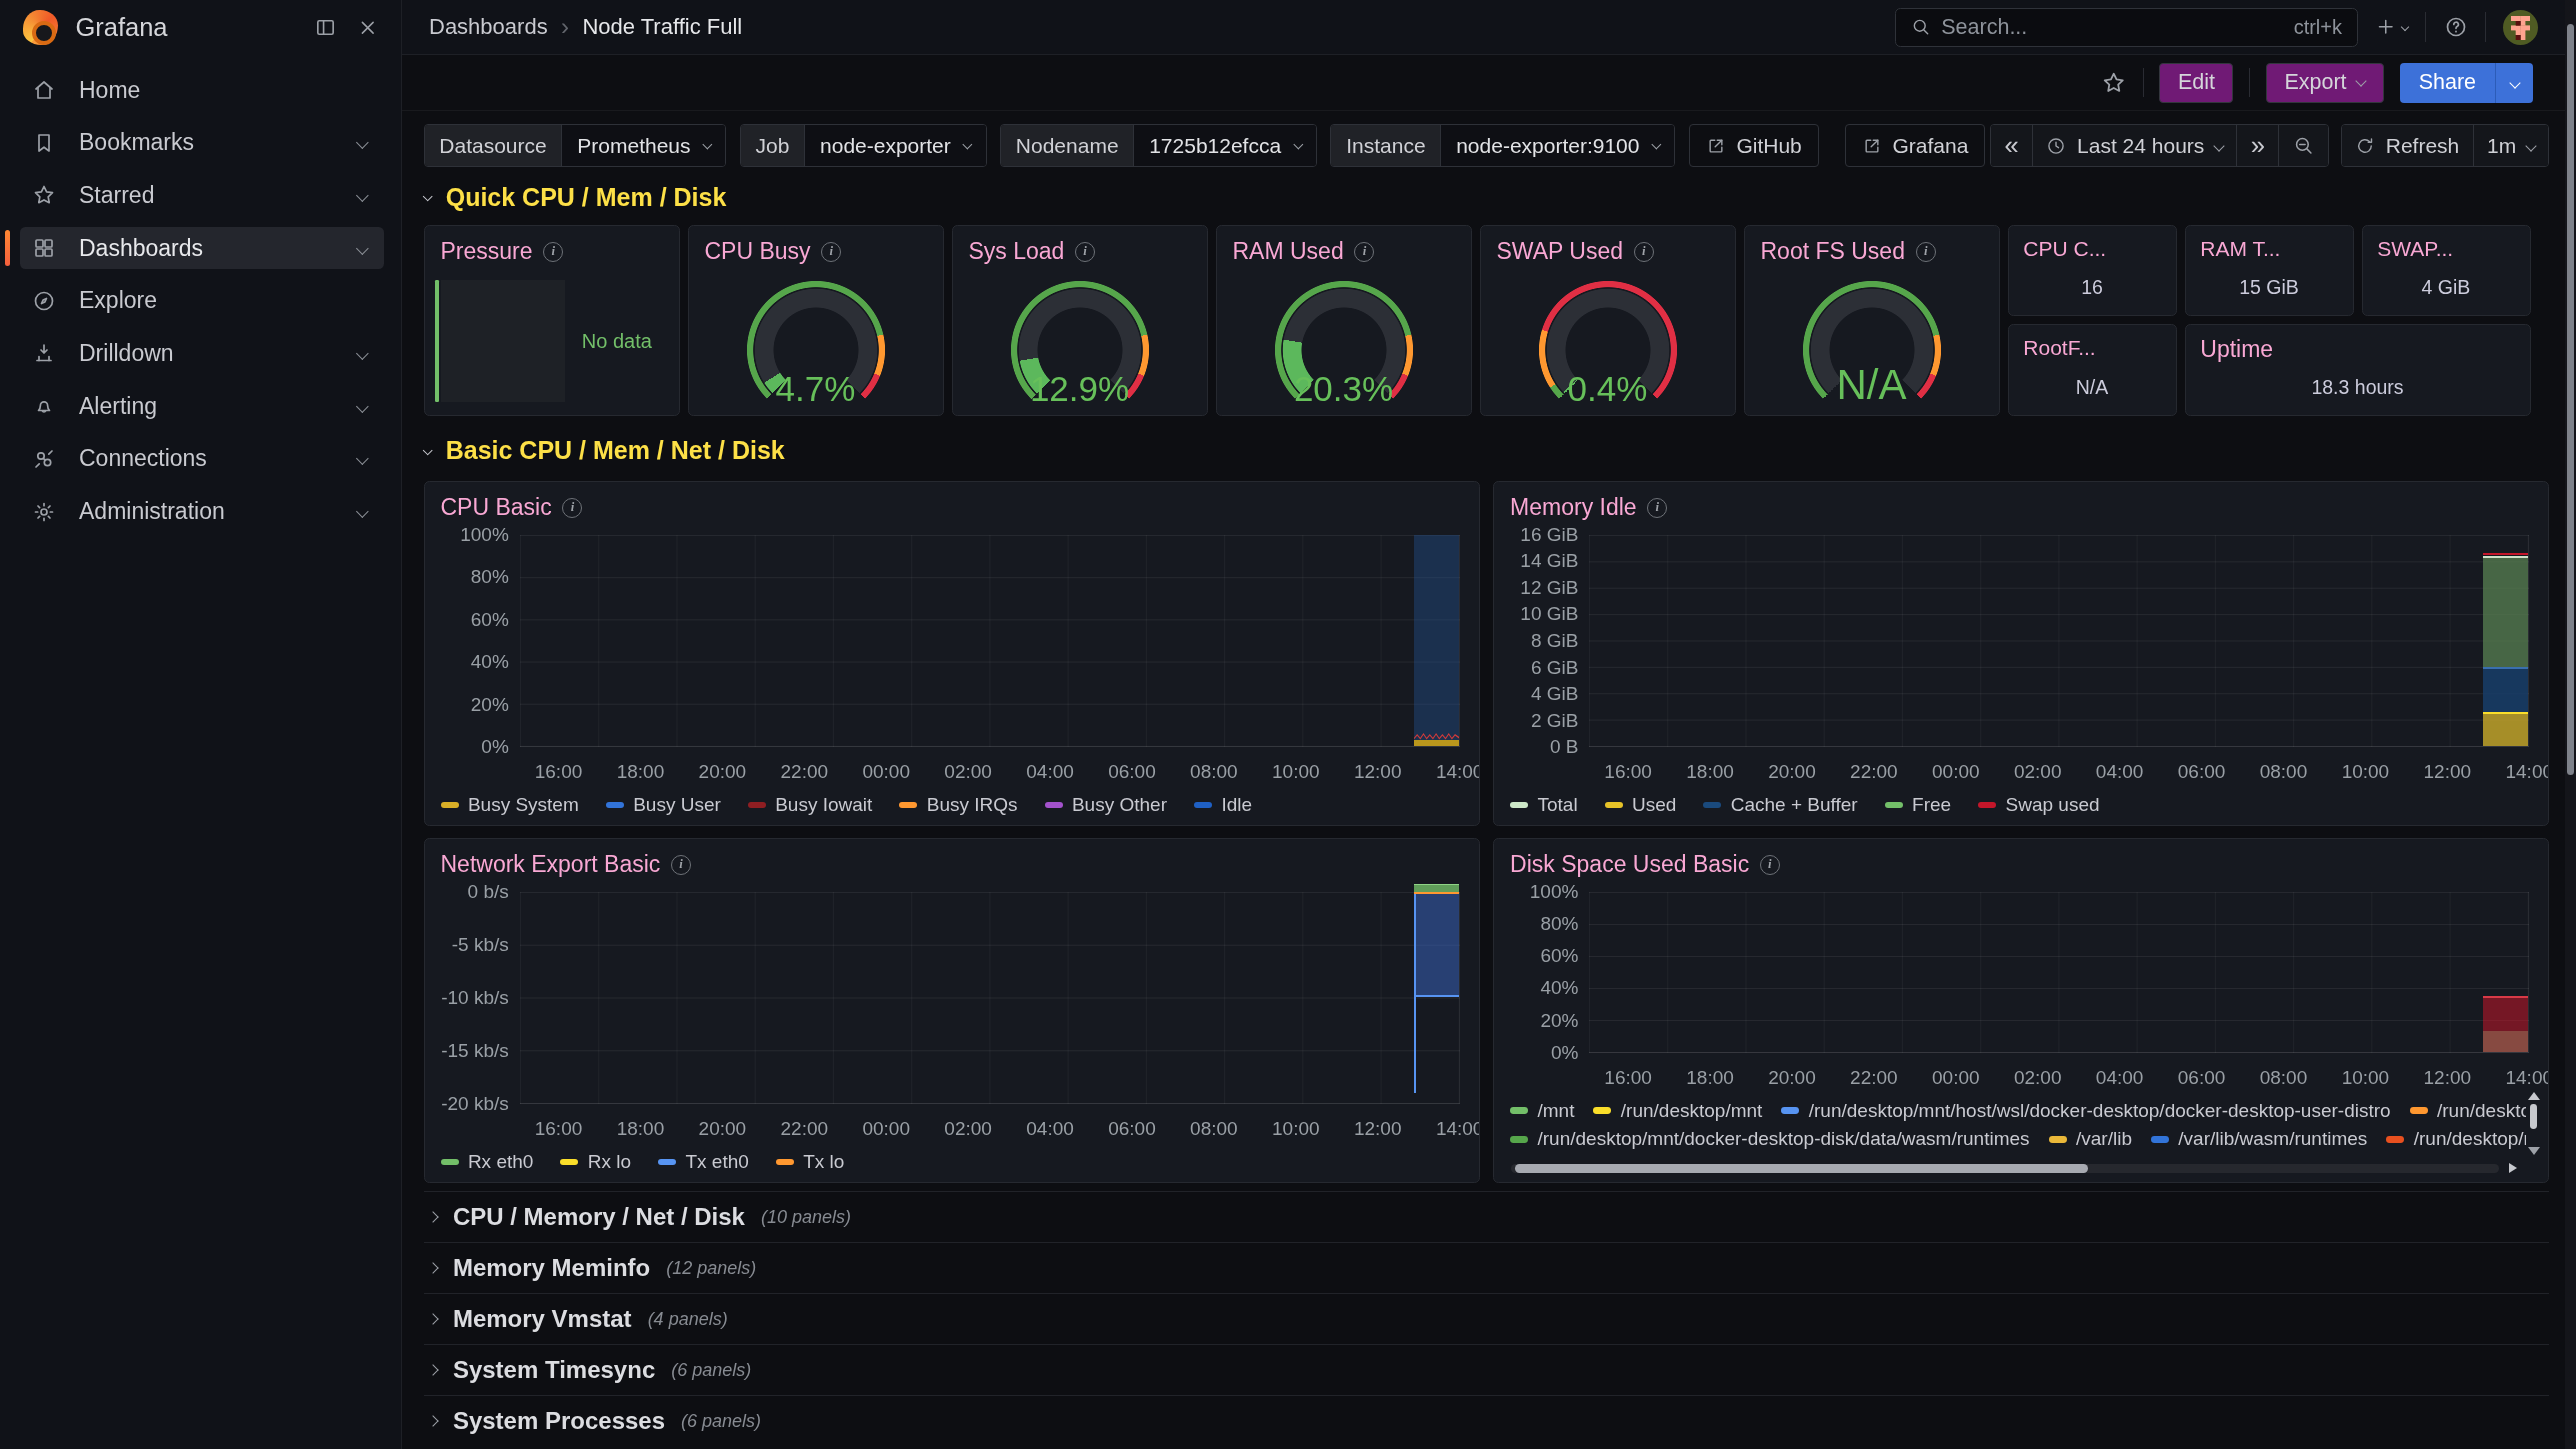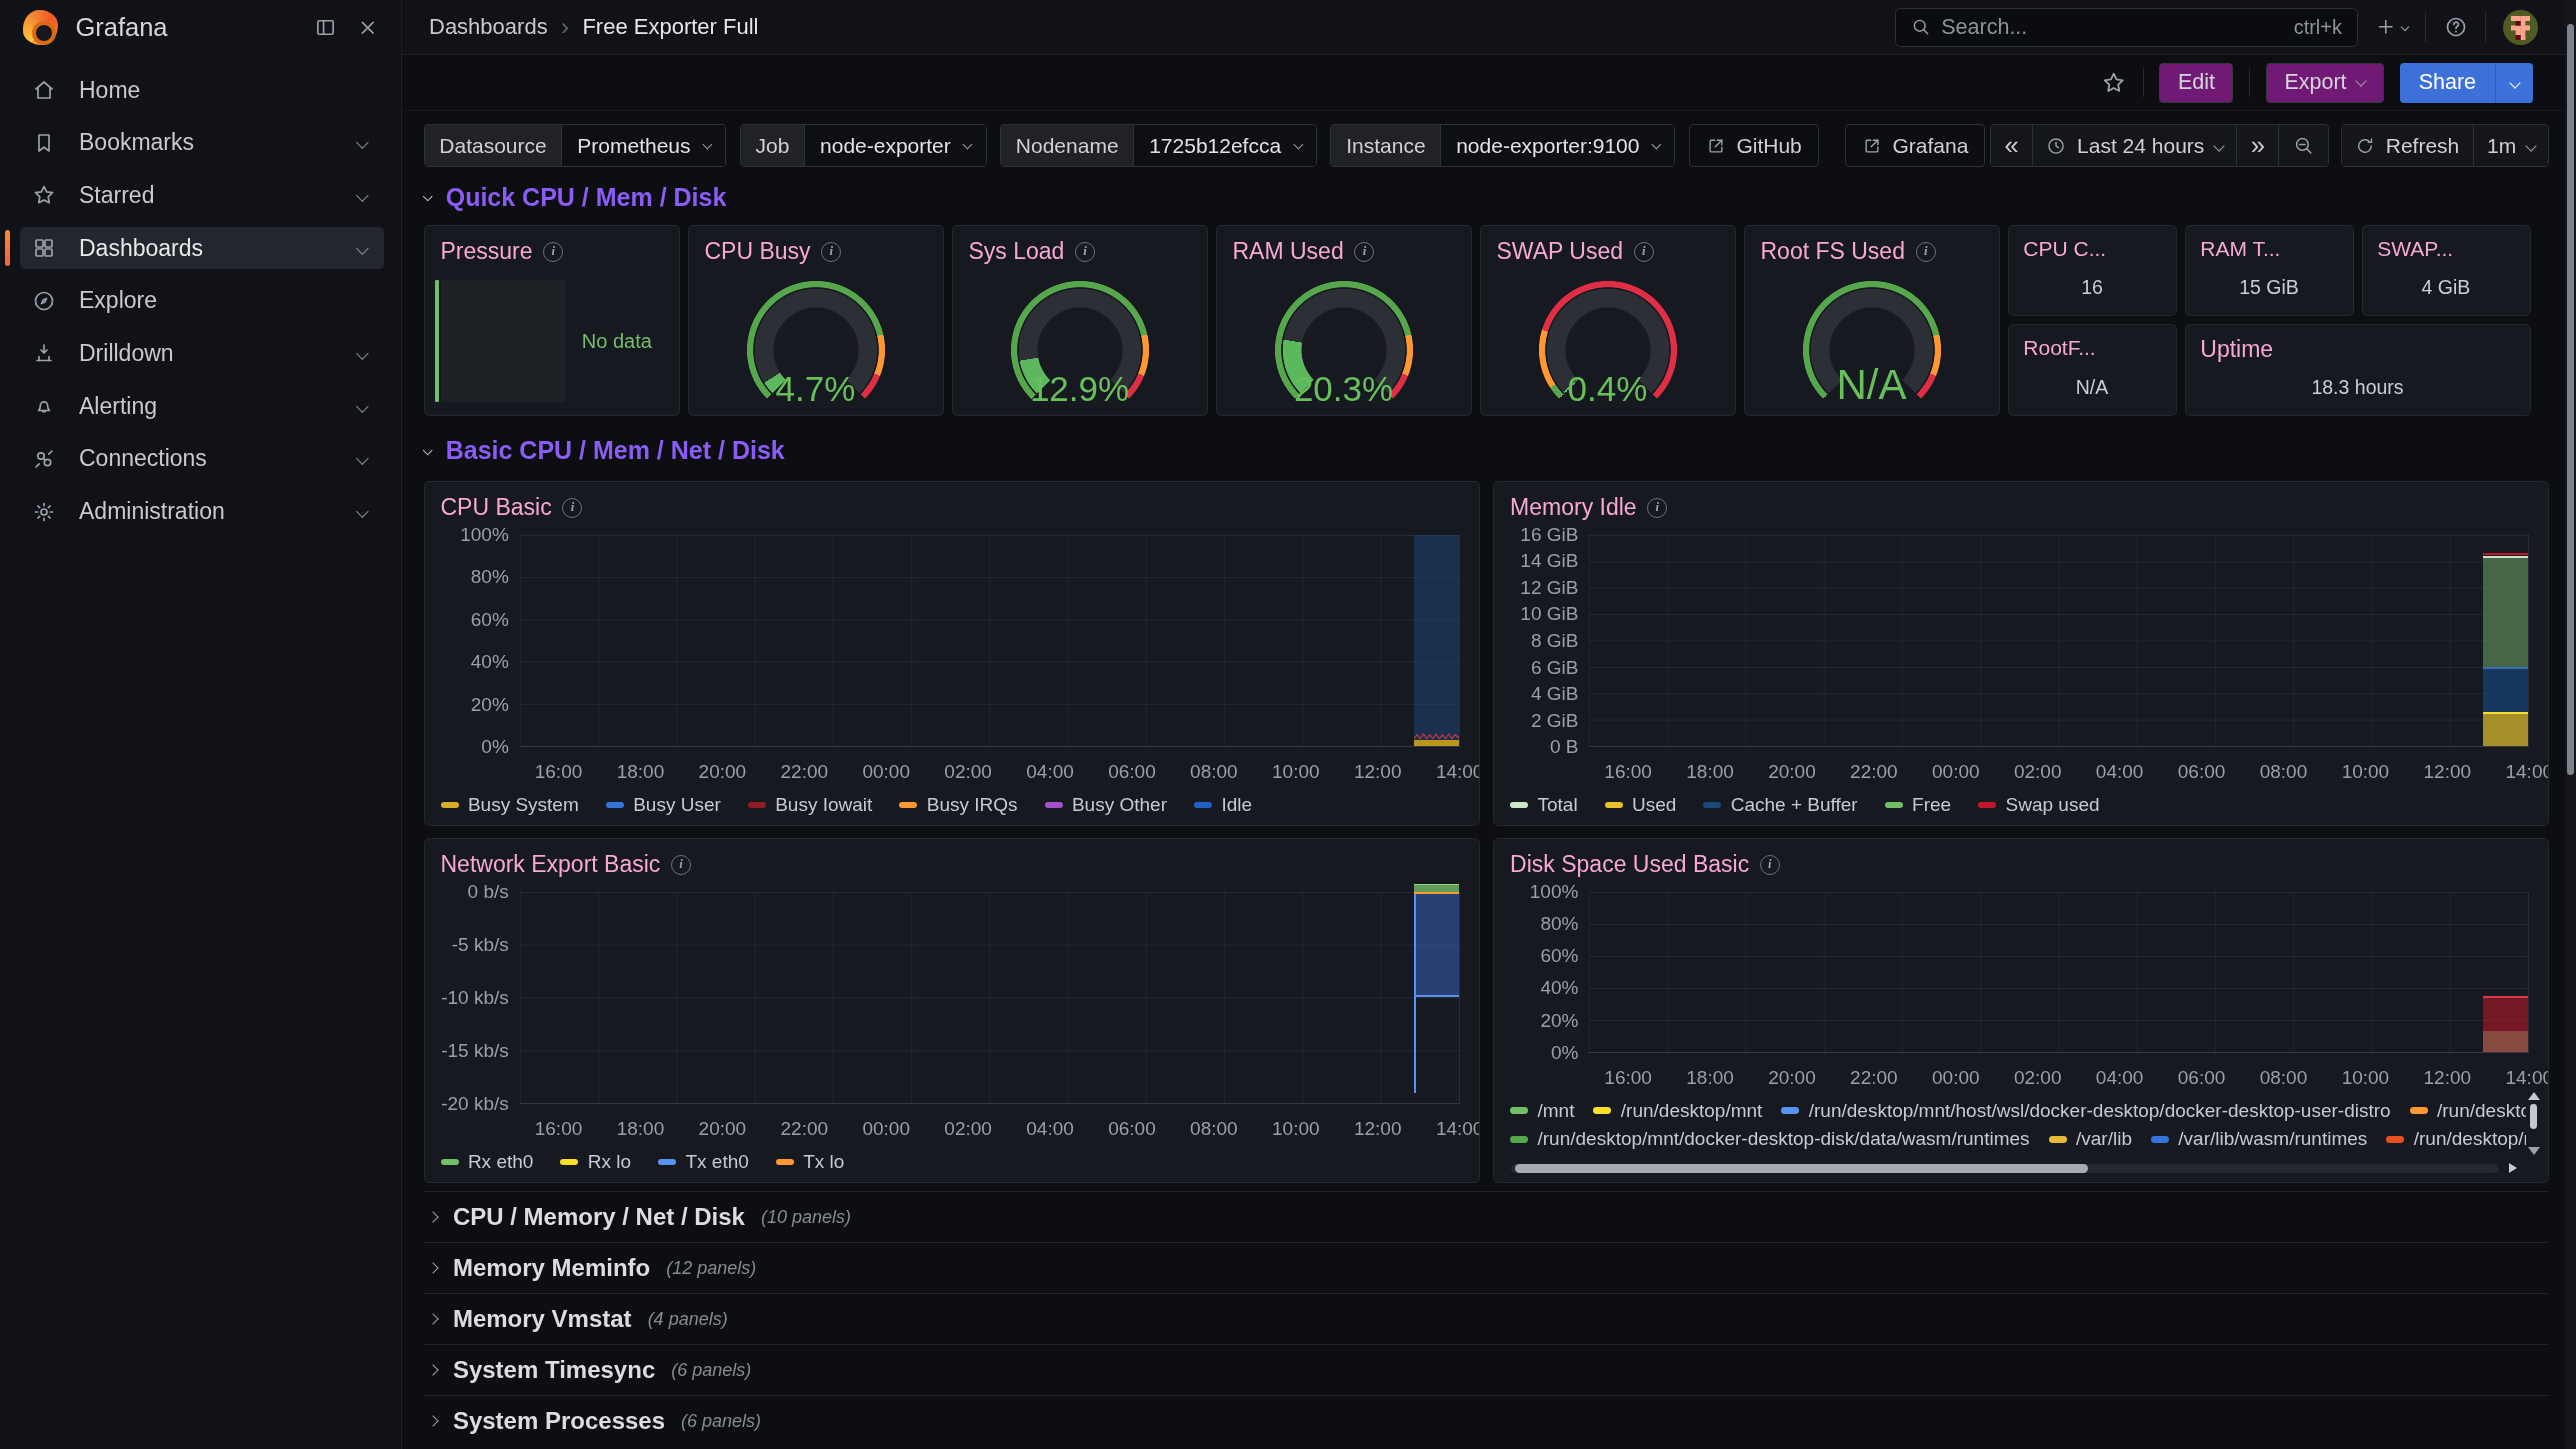--- a/index.html
+++ b/index.html
@@ -61,21 +61,21 @@
   .pill-value .cdown{width:6.7px;height:6.7px;margin-top:-2.7px}
   .linkbtn{height:43px;display:inline-flex;align-items:center;gap:10.7px;padding:0 16px;border:0.7px solid #2e3138;border-radius:4px;background:transparent;color:#d0d1d6;font-size:21px;cursor:pointer;font-family:inherit}
   .var-right{display:flex;align-items:center;gap:12px}
   .tgroup{display:flex;align-items:stretch;height:43px;border:0.7px solid #2e3138;border-radius:4px;overflow:hidden}
   .tseg{display:flex;align-items:center;gap:10.7px;padding:0 13.4px;background:#14161b;border-right:0.7px solid #2e3138;color:#d0d1d6;font-size:21px;cursor:pointer}
   .tseg:last-child{border-right:0}
   .tseg .glyph{font-size:25.5px;color:#c9cad0;line-height:1}
 
   .section-head{display:flex;align-items:center;gap:14.8px;height:38px;margin-top:10.7px;cursor:pointer}
   .section-head .cdown{width:7.4px;height:7.4px;border-color:#c9cad0}
-  .section-title{font-size:25px;font-weight:600;color:#8b5cf6}
+  .section-title{font-size:25px;font-weight:600;color:#fde047}
 
   
   .panel{background:#161920;border:0.7px solid #262930;border-radius:5.4px;display:flex;flex-direction:column;overflow:hidden}
   .p-head{display:flex;align-items:center;gap:10.7px;padding:12px 16px 4px}
   .p-title{font-size:23px;font-weight:500;color:#f9a8d4;white-space:nowrap}
   .info{width:20px;height:20px;border-radius:50%;border:1.3px solid #6e7278;color:#9fa3a9;display:inline-flex;align-items:center;justify-content:center;flex:0 0 auto;cursor:pointer}
   .info::after{content:"i";font:italic 600 12.7px "Liberation Serif",serif}
 
   .gauge-row{margin-top:9.4px;display:grid;grid-template-columns:repeat(6,256px) 169px 169px 169px;grid-template-rows:91px 92px;gap:8px}
   .tall{grid-row:1/3}
@@ -317,21 +317,21 @@
         <span class="nav-label">Administration</span>
         <i class="chev show"></i>
       </div>
     </nav>
 </aside>
 
 <header class="topbar">
   <div class="crumbs">
     <span class="crumb1">Dashboards</span>
     <span class="crumb-sep">›</span>
-    <span class="crumb2">Free Exporter Full</span>
+    <span class="crumb2">Node Traffic Full</span>
   </div>
   <div class="tb-right">
     <div class="searchbox">
       <svg class="ic" width="20" height="20" viewBox="0 0 30 30">
           <use href="#ic-search"></use>
         </svg>
       <input placeholder="Search..." style="">
       <span class="kbd-hint">ctrl+k</span>
     </div>
     <button class="tb-btn">

